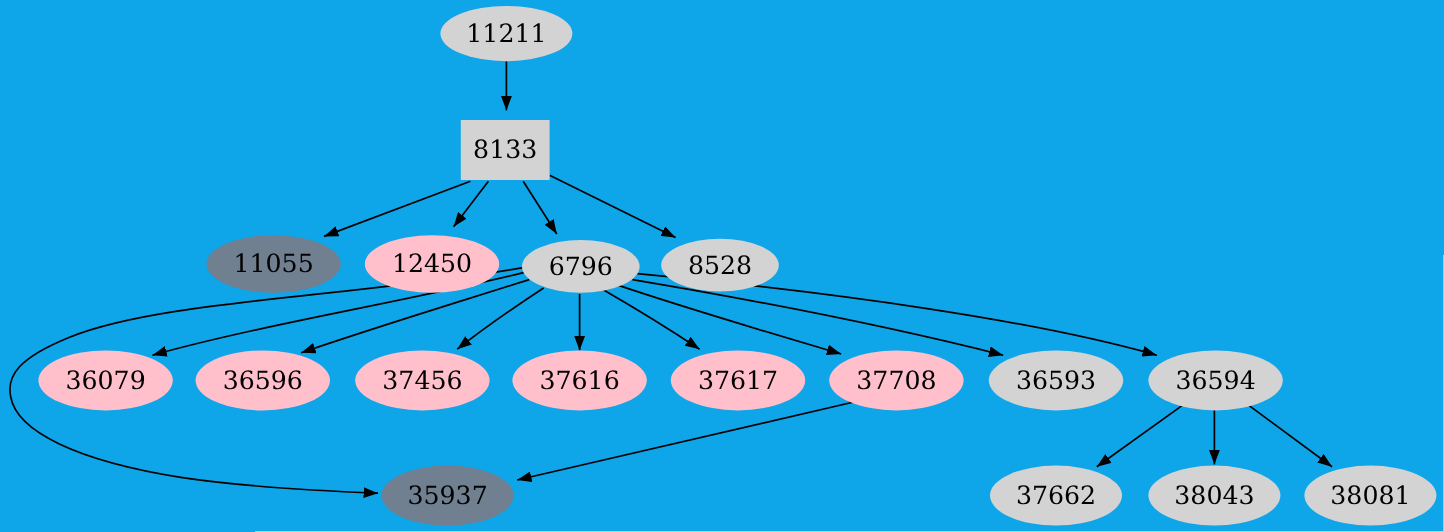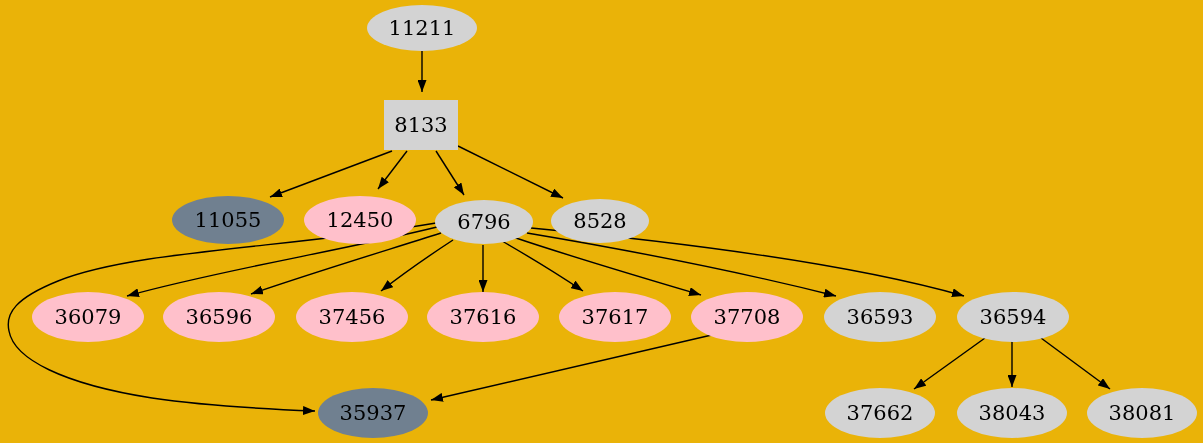--- a/index.html
+++ b/index.html
@@ -3,21 +3,21 @@
 <meta charset="utf-8">
 <style>
   html, body {
     margin: 0;
     padding: 0;
     background: #ffffff;
   }
   .canvas-wrap {
     width: 1203px;
     height: 443px;
-    background: #eab308;
+    background: #0ea5e9;
     overflow: hidden;
   }
   svg { display: block; }
   .edge {
     fill: none;
     stroke: #000000;
     stroke-width: 1.4;
   }
   .node-shape {
     stroke: none;

